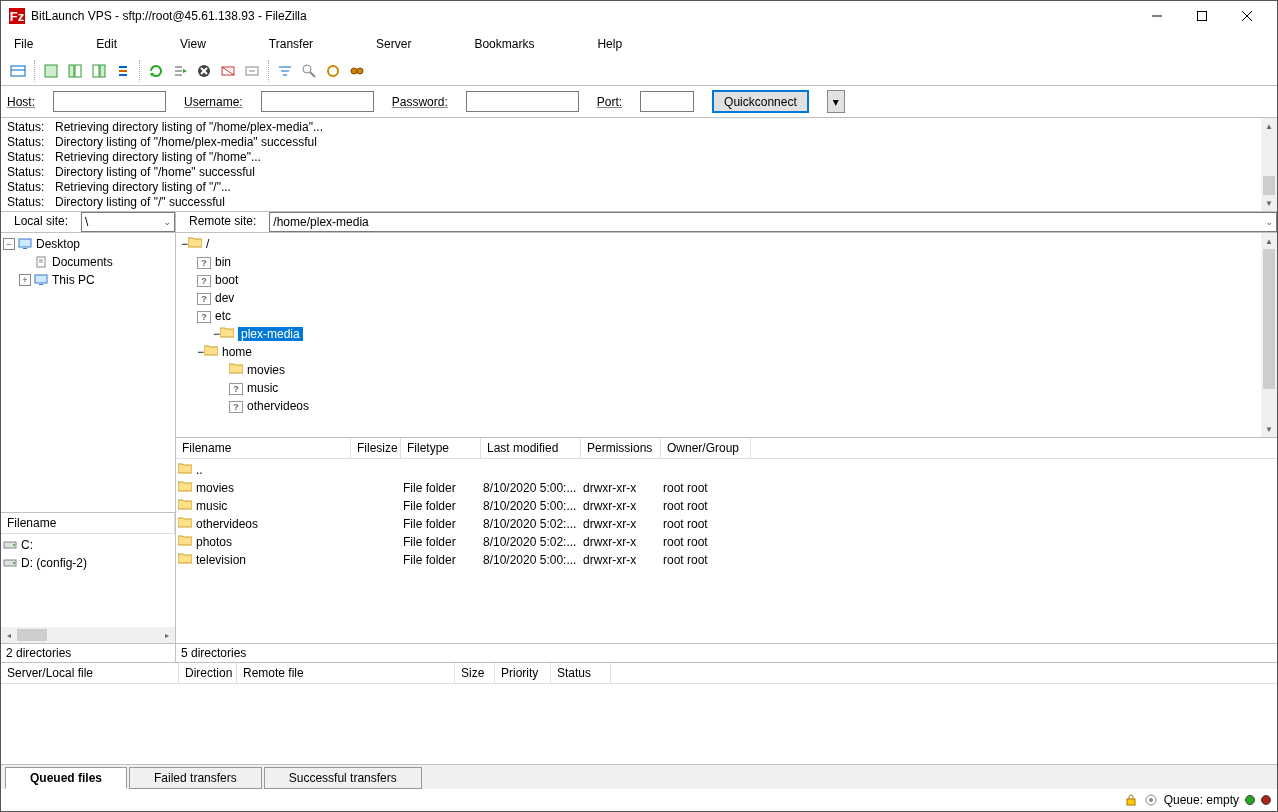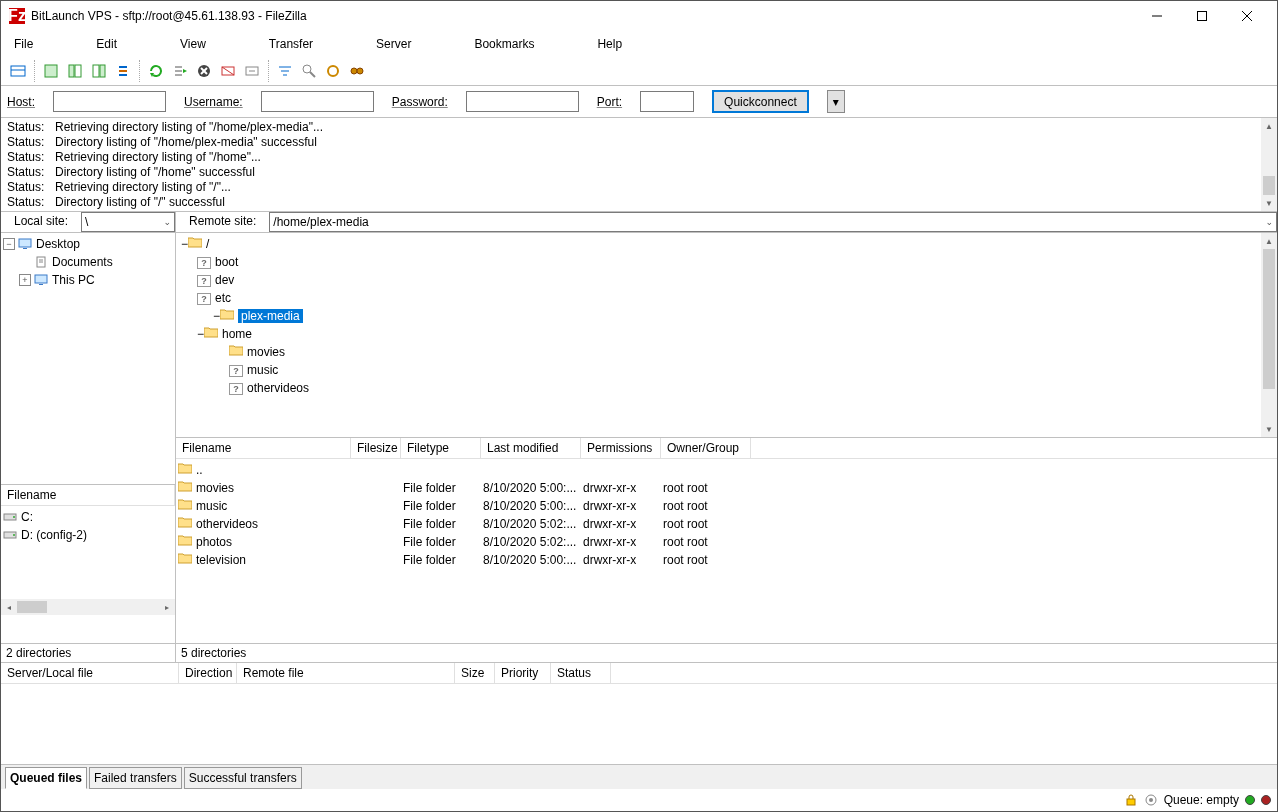--- a/index.html
+++ b/index.html
@@ -1,20 +1,20 @@
 <!DOCTYPE html>
 <html><head>
 <meta charset="utf-8">
 <style>
 * { margin: 0; padding: 0; box-sizing: border-box; font-family: "Segoe UI", Tahoma, sans-serif; font-size: 12px; }
 body { background: #fff; width: 1278px; height: 812px; display: flex; flex-direction: column; border: 1px solid #555; overflow: hidden; }
 
 
 .titlebar { height: 30px; display: flex; align-items: center; padding: 0 8px; background: #fff; }
-.titlebar .app-icon { width: 16px; height: 16px; background: #c00; color: #fff; font-weight: bold; font-size: 16px; display: flex; align-items: center; justify-content: center; margin-right: 6px; }
+.titlebar .app-icon { width: 16px; height: 16px; background: #c00; color: #fff; font-weight: bold; font-size: 13px; display: flex; align-items: center; justify-content: center; margin-right: 6px; }
 .titlebar .title { flex: 1; }
 .win-controls { display: flex; }
 .win-btn { width: 45px; height: 30px; display: flex; align-items: center; justify-content: center; }
 .win-btn svg { width: 10px; height: 10px; }
 
 
 .menubar { display: flex; padding: 2px 4px; gap: 45px; }
 .menubar .menu-item { padding: 4px 9px; }
 
 
@@ -69,41 +69,41 @@
 .list-header .col { padding: 3px 6px; border-right: 1px solid #e0e0e0; }
 .list-body { flex: 1; padding: 2px; overflow: hidden; }
 .list-body .row { display: flex; align-items: center; line-height: 18px; }
 .drive-icon { width:14px; height:12px; margin-right:4px; display:inline-flex; }
 
 .hscroll { height: 16px; background: #f0f0f0; display: flex; align-items: center; position: relative; }
 .hscroll .thumb { position: absolute; top:2px; bottom:2px; left: 16px; width: 30px; background: #cdcdcd; }
 .hscroll .arrow { width: 16px; display:flex; align-items:center; justify-content:center; color:#666; font-size:8px; }
 .hscroll .arrow.right { margin-left: auto; }
 
-.status-strip { border-top: 1px solid #c0c0c0; padding: 2px 5px; margin-top: 28px; }
+.status-strip { border-top: 1px solid #c0c0c0; padding: 2px 5px; }
 
 
 .remote-tree { height: 205px; border-bottom: 1px solid #c0c0c0; overflow: hidden; position: relative; }
 .remote-tree-inner { padding: 2px 5px; line-height:18px; }
 
 .q-icon { width:14px; height:12px; margin-right:4px; display:inline-flex; align-items:center; justify-content:center; border:1px solid #999; font-size:9px; color:#666; font-weight:bold; background:#fff; }
 
 
 .remote-list { flex: 1; display: flex; flex-direction: column; min-height: 0; }
 .remote-list .list-header .col1{width:175px;} .col2{width:50px;} .col3{width:80px;} .col4{width:100px;} .col5{width:80px;} .col6{width:90px;}
 .remote-list .list-body .row span { white-space: nowrap; }
 .cell { display: inline-block; }
 
 
 .queue { height: 102px; border-bottom: 1px solid #c0c0c0; }
 .queue .list-header .qcol1{width:178px;} .qcol2{width:58px;} .qcol3{width:218px;} .qcol4{width:40px;} .qcol5{width:56px;} .qcol6{width:60px;}
 
 
 .tabs { display: flex; background: #f0f0f0; padding: 2px 4px 0 4px; }
-.tab { padding: 3px 4px; border: 1px solid #999; background: #f0f0f0; margin-right: 2px; }
+.tab { padding: 3px 24px; border: 1px solid #999; background: #f0f0f0; margin-right: 2px; }
 .tab.active { background: #fff; font-weight: bold; border-bottom: 1px solid #fff; }
 
 
 .bottom-status { height: 22px; display: flex; align-items: center; justify-content: flex-end; padding: 0 6px; gap: 6px; }
 .led { width: 10px; height: 10px; border-radius: 50%; border: 1px solid #444; }
 .led.green { background: #2a2; }
 .led.red { background: #a22; }
 .lock-icon, .eye-icon { width:14px; height:14px; display:inline-flex; align-items:center; justify-content:center; }
 </style>
 </head>
@@ -369,20 +369,21 @@
         <span class="chev">⌄</span>
       </div>
     </div>
     <div class="remote-tree">
       <div class="remote-tree-inner" id="remote-tree">
           <div class="node"><span class="exp">−</span><span class="folder-icon">
               <svg viewBox="0 0 14 12">
                 <path d="M0 2h5l1 1h8v8H0z" fill="#ffe08a" stroke="#cfa030"></path>
               </svg>
             </span><span>/</span></div>
+          <div class="node"><span class="indent i1 dotted-v"></span><span class="exp-blank"></span><span class="q-icon">?</span><span>bin</span></div>
           <div class="node"><span class="indent i1 dotted-v"></span><span class="exp-blank"></span><span class="q-icon">?</span><span>boot</span></div>
           <div class="node"><span class="indent i1 dotted-v"></span><span class="exp-blank"></span><span class="q-icon">?</span><span>dev</span></div>
           <div class="node"><span class="indent i1 dotted-v"></span><span class="exp-blank"></span><span class="q-icon">?</span><span>etc</span></div>
           <div class="node"><span class="indent i1 dotted-v"></span><span class="indent i1 dotted-v"></span><span class="exp">−</span><span class="folder-icon">
               <svg viewBox="0 0 14 12">
                 <path d="M0 2h5l1 1h8v8H0z" fill="#ffe08a" stroke="#cfa030"></path>
               </svg>
             </span><span class="selected">plex-media</span></div>
           <div class="node"><span class="indent i1 dotted-v"></span><span class="exp">−</span><span class="folder-icon">
               <svg viewBox="0 0 14 12">

